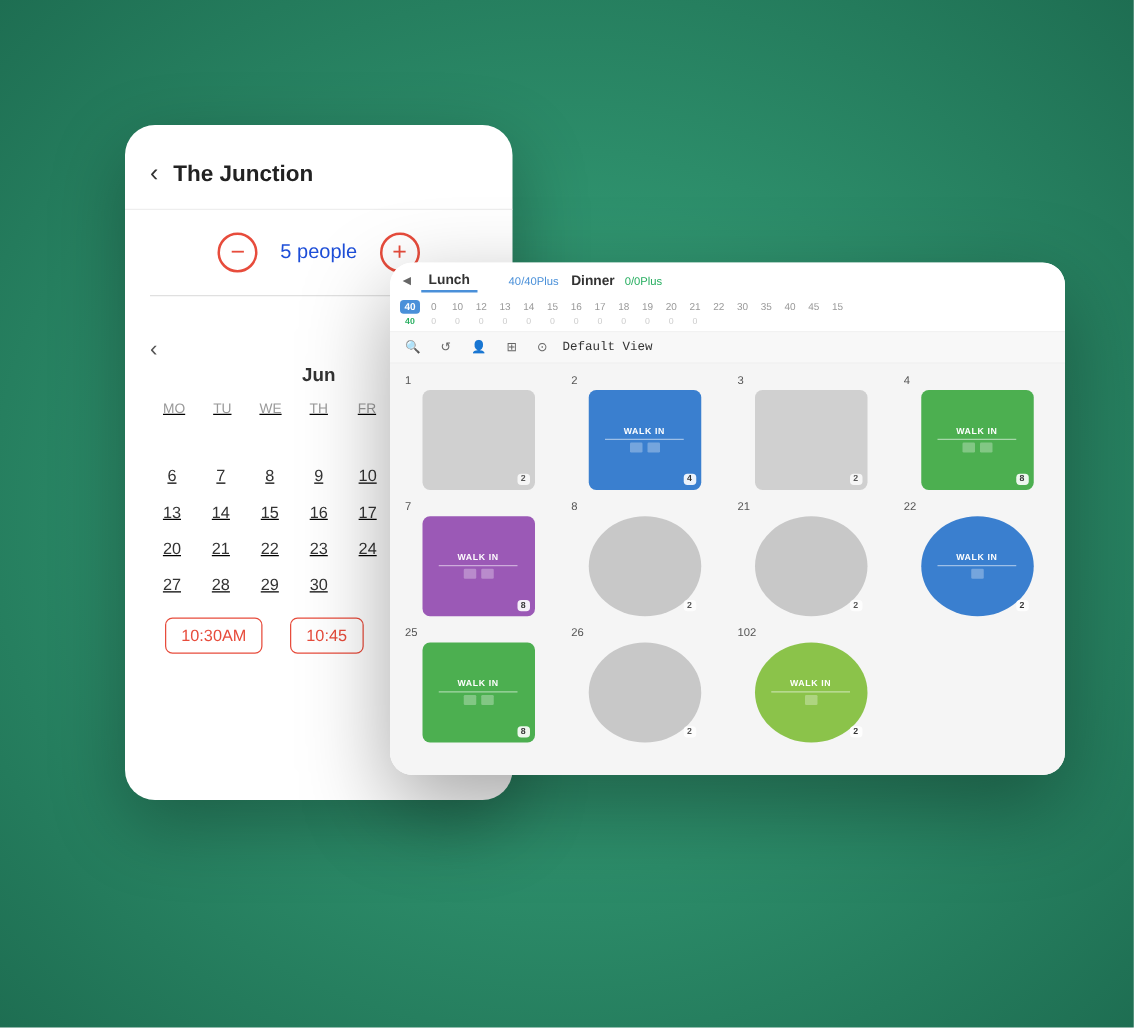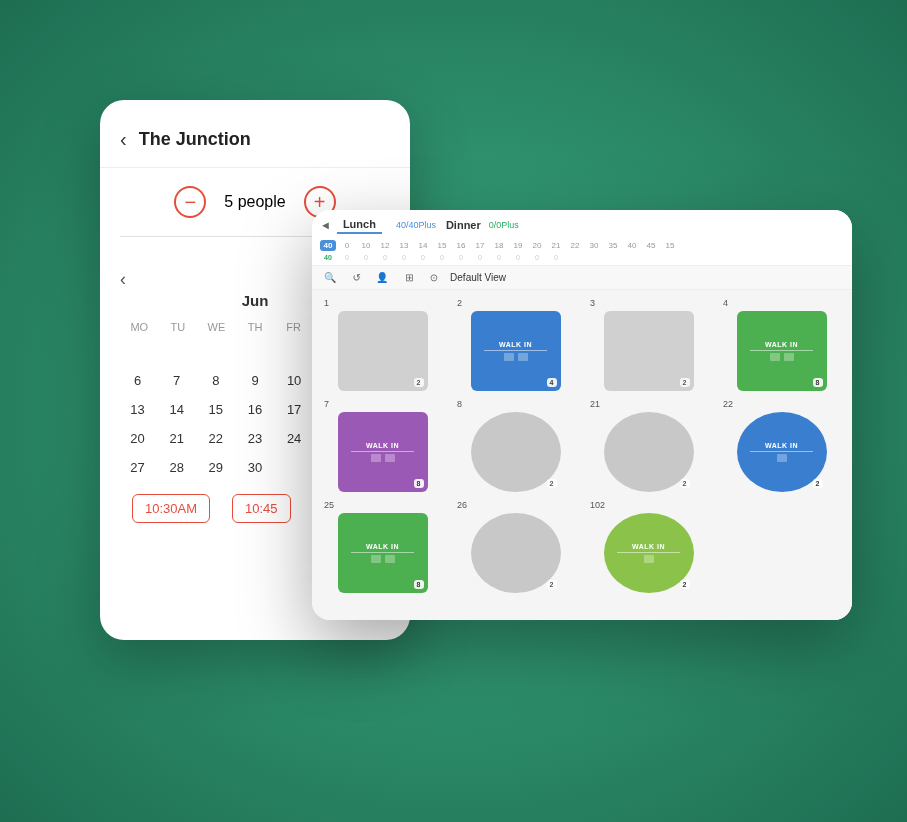--- a/index.html
+++ b/index.html
@@ -67,21 +67,21 @@
       font-size: 20px;
       display: flex;
       align-items: center;
       justify-content: center;
       cursor: pointer;
       font-weight: 300;
       line-height: 1;
     }
     .party-count {
       font-size: 16px;
-      color: #000000;
+      color: #1d4ed8;
     }
 
     .mobile-divider {
       height: 1px;
       background: #e0e0e0;
       margin: 0 20px;
     }
 
     .mobile-calendar-header {
       display: flex;
@@ -96,20 +96,21 @@
     }
     .cal-month {
       font-size: 15px;
       font-weight: 600;
       color: #333;
       margin-top: 43px;
     }
 
     .calendar-grid {
       padding: 0 20px;
+      text-decoration: underline;
     }
     .cal-days-header {
       display: grid;
       grid-template-columns: repeat(7, 1fr);
       text-align: center;
       margin-bottom: 6px;
     }
     .cal-day-label {
       font-size: 11px;
       color: #999;
@@ -181,21 +182,21 @@
       font-weight: 600;
       padding: 2px 6px;
     }
     .service-tab.active {
       color: #333;
       border-bottom: 2px solid #4a90d9;
     }
     .service-capacity {
       font-size: 9px;
       color: #4a90d9;
-      margin-left: 8px;
+      margin-left: 19px;
     }
     .service-dinner {
       font-size: 11px;
       font-weight: 600;
       color: #333;
       margin-left: 4px;
     }
     .dinner-capacity {
       font-size: 9px;
       color: #27ae60;
@@ -247,20 +248,21 @@
     .toolbar-btn {
       font-size: 10px;
       color: #666;
       cursor: pointer;
       padding: 2px 4px;
     }
     .view-label {
       font-size: 10px;
       color: #333;
       font-weight: 500;
+      font-family: Liberation Mono, monospace;
     }
 
     .floor-body {
       flex: 1;
       overflow: auto;
       padding: 8px;
       background: #f5f5f5;
     }
 
     .tables-grid {

